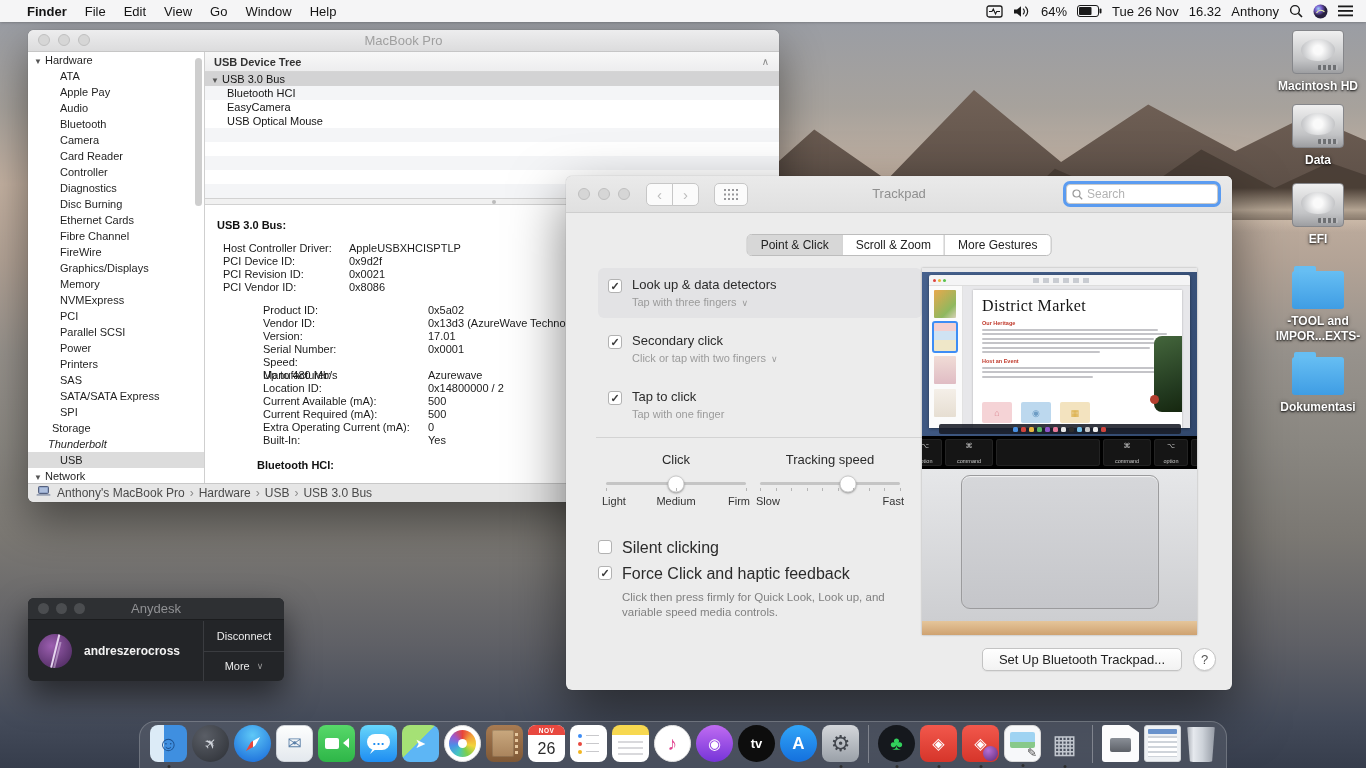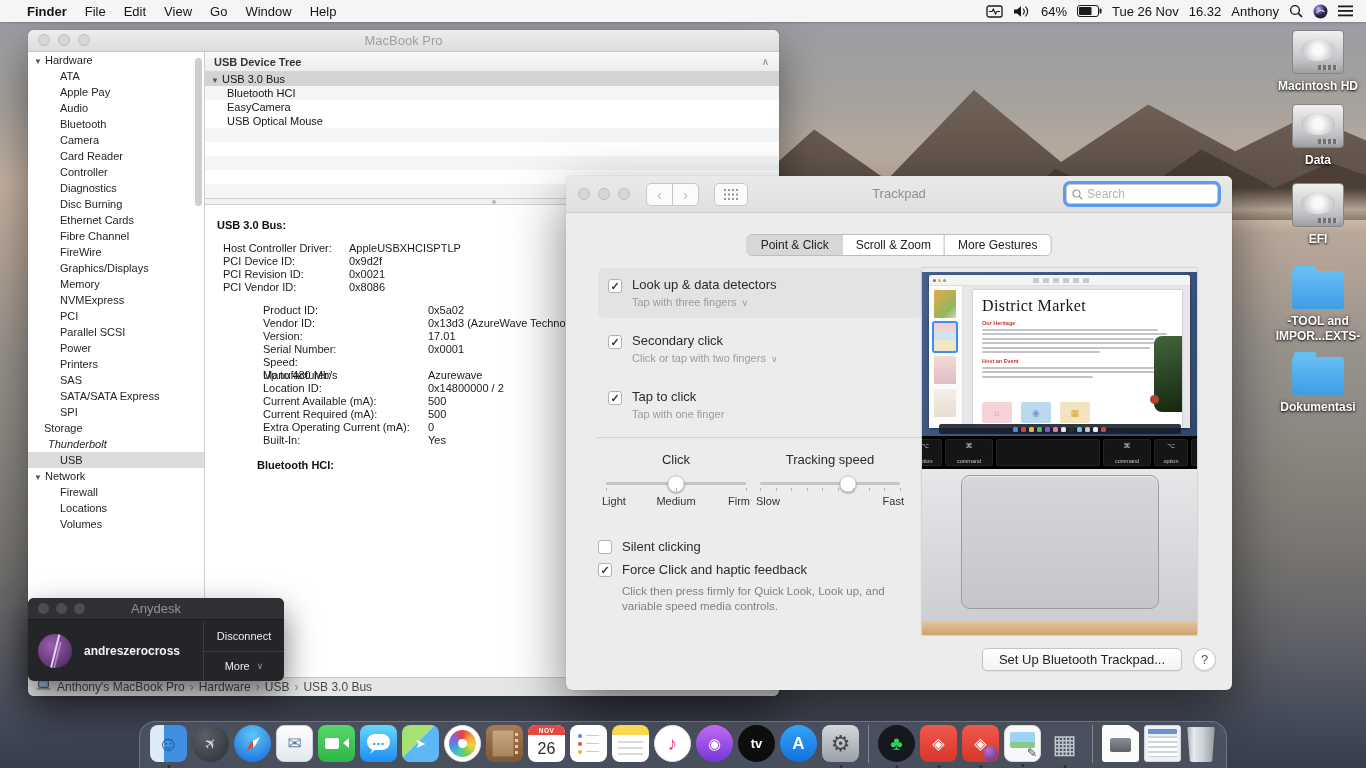--- a/index.html
+++ b/index.html
@@ -28,21 +28,21 @@
   .mitem.bold { font-weight:bold; }
   #menu-right { margin-left:auto; display:flex; align-items:center; gap:10px; }
   #menu-right svg { display:block; }
   .mtext { white-space:nowrap; }
 
   
   .tl { display:flex; gap:8px; }
   .tl i { width:12px; height:12px; border-radius:50%; background:#d6d6d6; border:1px solid #bfbfbf; }
 
   
-  #siw { position:absolute; left:28px; top:30px; width:751px; height:666px; background:#fff;
+  #siw { position:absolute; left:28px; top:30px; width:751px; height:472px; background:#fff;
     border-radius:6px; box-shadow:0 18px 45px rgba(0,0,0,.45),0 0 1px rgba(0,0,0,.4); z-index:2;
     font-size:11px; overflow:hidden; }
   .si-titlebar { height:22px; background:linear-gradient(#ededee,#dcdcdd); border-bottom:1px solid #c6c6c6;
     position:relative; display:flex; align-items:center; justify-content:center; }
   .si-titlebar .tl { position:absolute; left:10px; top:4px; }
   .si-title { color:#9f9f9f; font-size:13px; }
   .si-body { position:absolute; top:22px; bottom:19px; left:0; right:0; display:flex; }
   .si-side { width:177px; border-right:1px solid #cfcfcf; overflow:hidden; position:relative; background:#fff; }
   .srow { height:16px; line-height:16px; white-space:nowrap; color:#1f1f1f; cursor:default; }
   .srow.sel { background:#dcdcdc; }
@@ -111,21 +111,21 @@
   .thumb { position:absolute; top:50%; width:17px; height:17px; background:#fff; border:1px solid #cdcdcd;
     border-radius:50%; box-shadow:0 1px 2px rgba(0,0,0,.35); transform:translate(-50%,-50%); }
   .ticks { position:relative; height:4px; margin:0 4px; }
   .tick { position:absolute; width:1px; height:3px; background:#b5b5b5; top:0; }
   .sl-labels { position:relative; height:14px; font-size:11px; color:#333; margin-top:3px; }
   .sl-labels span { position:absolute; top:0; white-space:nowrap; }
   .lab-l { left:0; } .lab-c { left:50%; transform:translateX(-50%); } .lab-r { right:0; }
 
   #opts2 { position:absolute; left:32px; top:362px; width:334px; }
   .opt2 { display:flex; gap:10px; margin-bottom:7px; }
-  .o2label { font-size:13px; color:#2b2b2b; margin-top:1px; }
+  .o2label { font-size:16px; color:#2b2b2b; margin-top:1px; }
   .o2desc { font-size:11.5px; color:#818181; line-height:15px; margin:3px 0 0 24px; width:300px; }
 
   .setup { position:absolute; left:416px; top:472px; width:200px; height:23px; background:linear-gradient(#fff,#f2f2f2);
     border:1px solid #c3c3c3; border-radius:5px; font-size:13px; color:#222; text-align:center; line-height:21px;
     box-shadow:0 1px 1px rgba(0,0,0,.06); }
   .help { position:absolute; left:627px; top:472px; width:23px; height:23px; border-radius:50%; background:#fff;
     border:1px solid #c3c3c3; text-align:center; line-height:21px; color:#555; font-size:13px;
     box-shadow:0 1px 1px rgba(0,0,0,.08); }
 
   
@@ -390,21 +390,21 @@
           <div class="srow" style="padding-left: 32px;"><span>Graphics/Displays</span></div>
           <div class="srow" style="padding-left: 32px;"><span>Memory</span></div>
           <div class="srow" style="padding-left: 32px;"><span>NVMExpress</span></div>
           <div class="srow" style="padding-left: 32px;"><span>PCI</span></div>
           <div class="srow" style="padding-left: 32px;"><span>Parallel SCSI</span></div>
           <div class="srow" style="padding-left: 32px;"><span>Power</span></div>
           <div class="srow" style="padding-left: 32px;"><span>Printers</span></div>
           <div class="srow" style="padding-left: 32px;"><span>SAS</span></div>
           <div class="srow" style="padding-left: 32px;"><span>SATA/SATA Express</span></div>
           <div class="srow" style="padding-left: 32px;"><span>SPI</span></div>
-          <div class="srow" style="padding-left: 16px;"><span>Storage</span></div>
+          <div class="srow" style="padding-left: 24px;"><span>Storage</span></div>
           <div class="srow" style="padding-left: 20px; font-style: italic;"><span>Thunderbolt</span></div>
           <div class="srow sel" style="padding-left: 32px;"><span>USB</span></div>
           <div class="srow" style="padding-left: 6px;"><span class="disc">▼</span><span>Network</span></div>
           <div class="srow" style="padding-left: 32px;"><span>Firewall</span></div>
           <div class="srow" style="padding-left: 32px;"><span>Locations</span></div>
           <div class="srow" style="padding-left: 32px;"><span>Volumes</span></div>
         </div>
       <div class="si-main">
         <div class="tree-header">
           <span>USB Device Tree</span>

